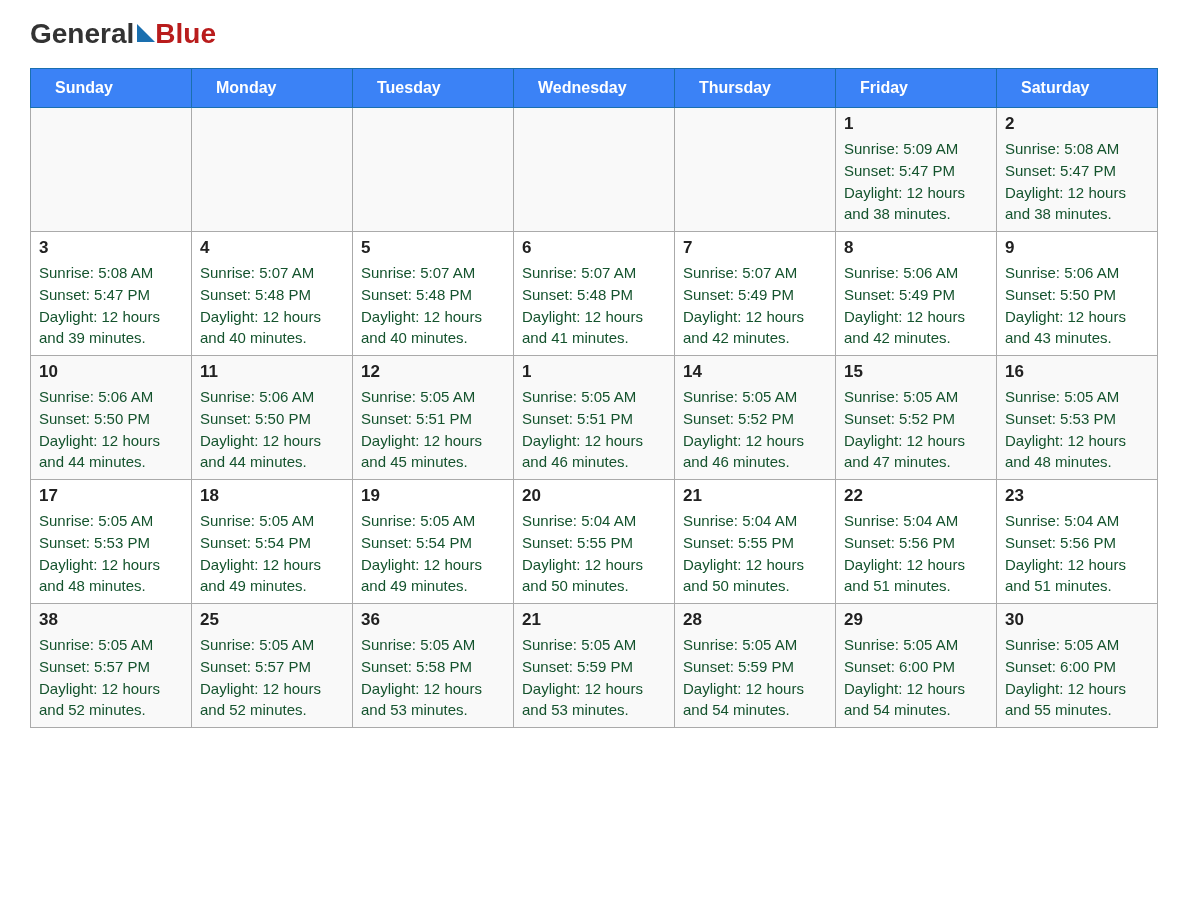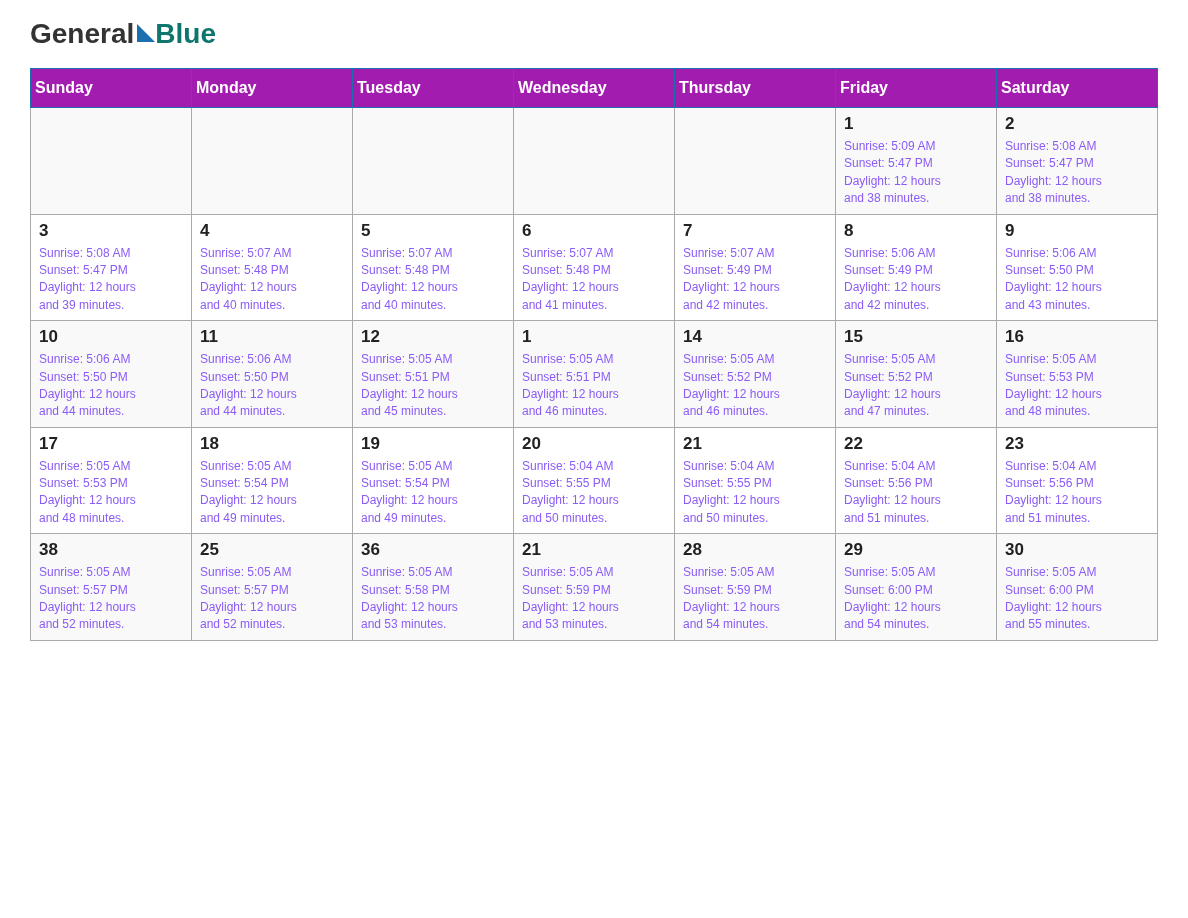--- a/index.html
+++ b/index.html
@@ -24,21 +24,21 @@
     }
     .logo-general {
       font-size: 28px;
       font-weight: bold;
       color: #333;
       line-height: 1;
     }
     .logo-blue {
       font-size: 28px;
       font-weight: bold;
-      color: #0f766e;
+      color: #b91c1c;
       line-height: 1;
       display: flex;
       align-items: center;
     }
     .title-block {
       text-align: right;
     }
     .title-month {
       font-size: 52px;
       font-weight: bold;
@@ -48,25 +48,25 @@
     .title-location {
       font-size: 22px;
       color: #555;
       margin-top: 4px;
     }
     .calendar {
       width: 100%;
       border-collapse: collapse;
     }
     .calendar th {
-      background-color: #a21caf;
+      background-color: #3b82f6;
       color: #fff;
       font-size: 16px;
       font-weight: bold;
-      padding: 10px 4px;
+      padding: 10px 24px;
       text-align: left;
       border: 1px solid #1a6faf;
     }
     .calendar td {
       border: 1px solid #aaa;
       vertical-align: top;
       padding: 6px 8px;
       width: 14.28%;
       min-height: 100px;
       font-size: 13px;
@@ -80,22 +80,22 @@
       background: #fff;
     }
     .day-number {
       font-size: 17px;
       font-weight: bold;
       color: #222;
       display: block;
       margin-bottom: 4px;
     }
     .day-info {
-      font-size: 12px;
-      color: #8b5cf6;
+      font-size: 15px;
+      color: #14532d;
       line-height: 1.45;
     }
     .empty-cell {
       background: #f9f9f9 !important;
     }
     
     .row-odd td { background: #f5f5f5; }
     .row-even td { background: #ffffff; }
     .row-odd td.empty-cell { background: #f5f5f5; }
   </style>

